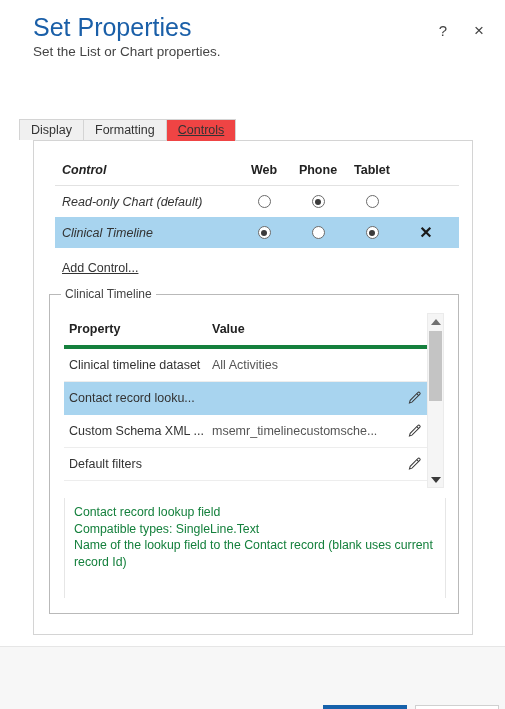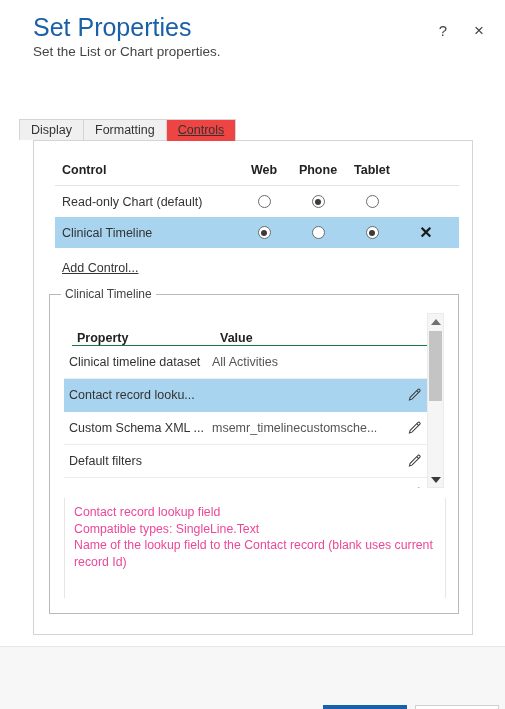--- a/index.html
+++ b/index.html
@@ -124,21 +124,21 @@
   .ctl-row {
     display: flex;
     align-items: center;
     height: 31px;
     font-size: 12.5px;
     color: #333333;
   }
   .ctl-row.selected {
     background: #a8d4ef;
   }
-  .col-name   { width: 182px; padding-left: 7px; box-sizing: border-box; }
+  .col-name   { width: 182px; padding-left: 7px; box-sizing: border-box; font-style: italic; }
   .col-dev    { width: 54px; display: flex; justify-content: center; align-items: center; }
   .col-del    { width: 54px; display: flex; justify-content: center; align-items: center; }
   .ctl-head .col-dev { justify-content: center; }
 
   .radio {
     width: 13px; height: 13px;
     border-radius: 50%;
     border: 1px solid #6b6b6b;
     background: #ffffff;
     box-sizing: border-box;
@@ -193,27 +193,26 @@
   
   .propgrid {
     position: absolute;
     left: 14px; top: 18px;
     width: 366px;
     height: 175px;
     overflow: hidden;
   }
   .prop-head {
     display: flex;
-    align-items: flex-end;
+    align-items: center;
     height: 32px;
     font-size: 12.5px;
     font-weight: bold;
     color: #222222;
-    border-bottom: 1px solid #15803d;
-    margin-left: 8px;
+    border-bottom: 4px solid #15803d;
   }
   .prop-row {
     display: flex;
     align-items: center;
     height: 32px;
     font-size: 12.5px;
     color: #333333;
     border-bottom: 1px solid #ededed;
   }
   .prop-row.selected {
@@ -270,21 +269,21 @@
   .descbox {
     position: absolute;
     left: 14px; top: 203px;
     width: 382px;
     height: 100px;
     box-sizing: border-box;
     border-left: 1px solid #e6e6e6;
     border-right: 1px solid #e6e6e6;
     padding: 6px 9px 0 9px;
     font-size: 12.3px;
-    color: #ec4899;
+    color: #15803d;
     line-height: 16.5px;
   }
   .descbox div { white-space: normal; }
 
   
   .footer {
     position: absolute;
     left: 0; bottom: 0;
     width: 505px;
     height: 63px;

